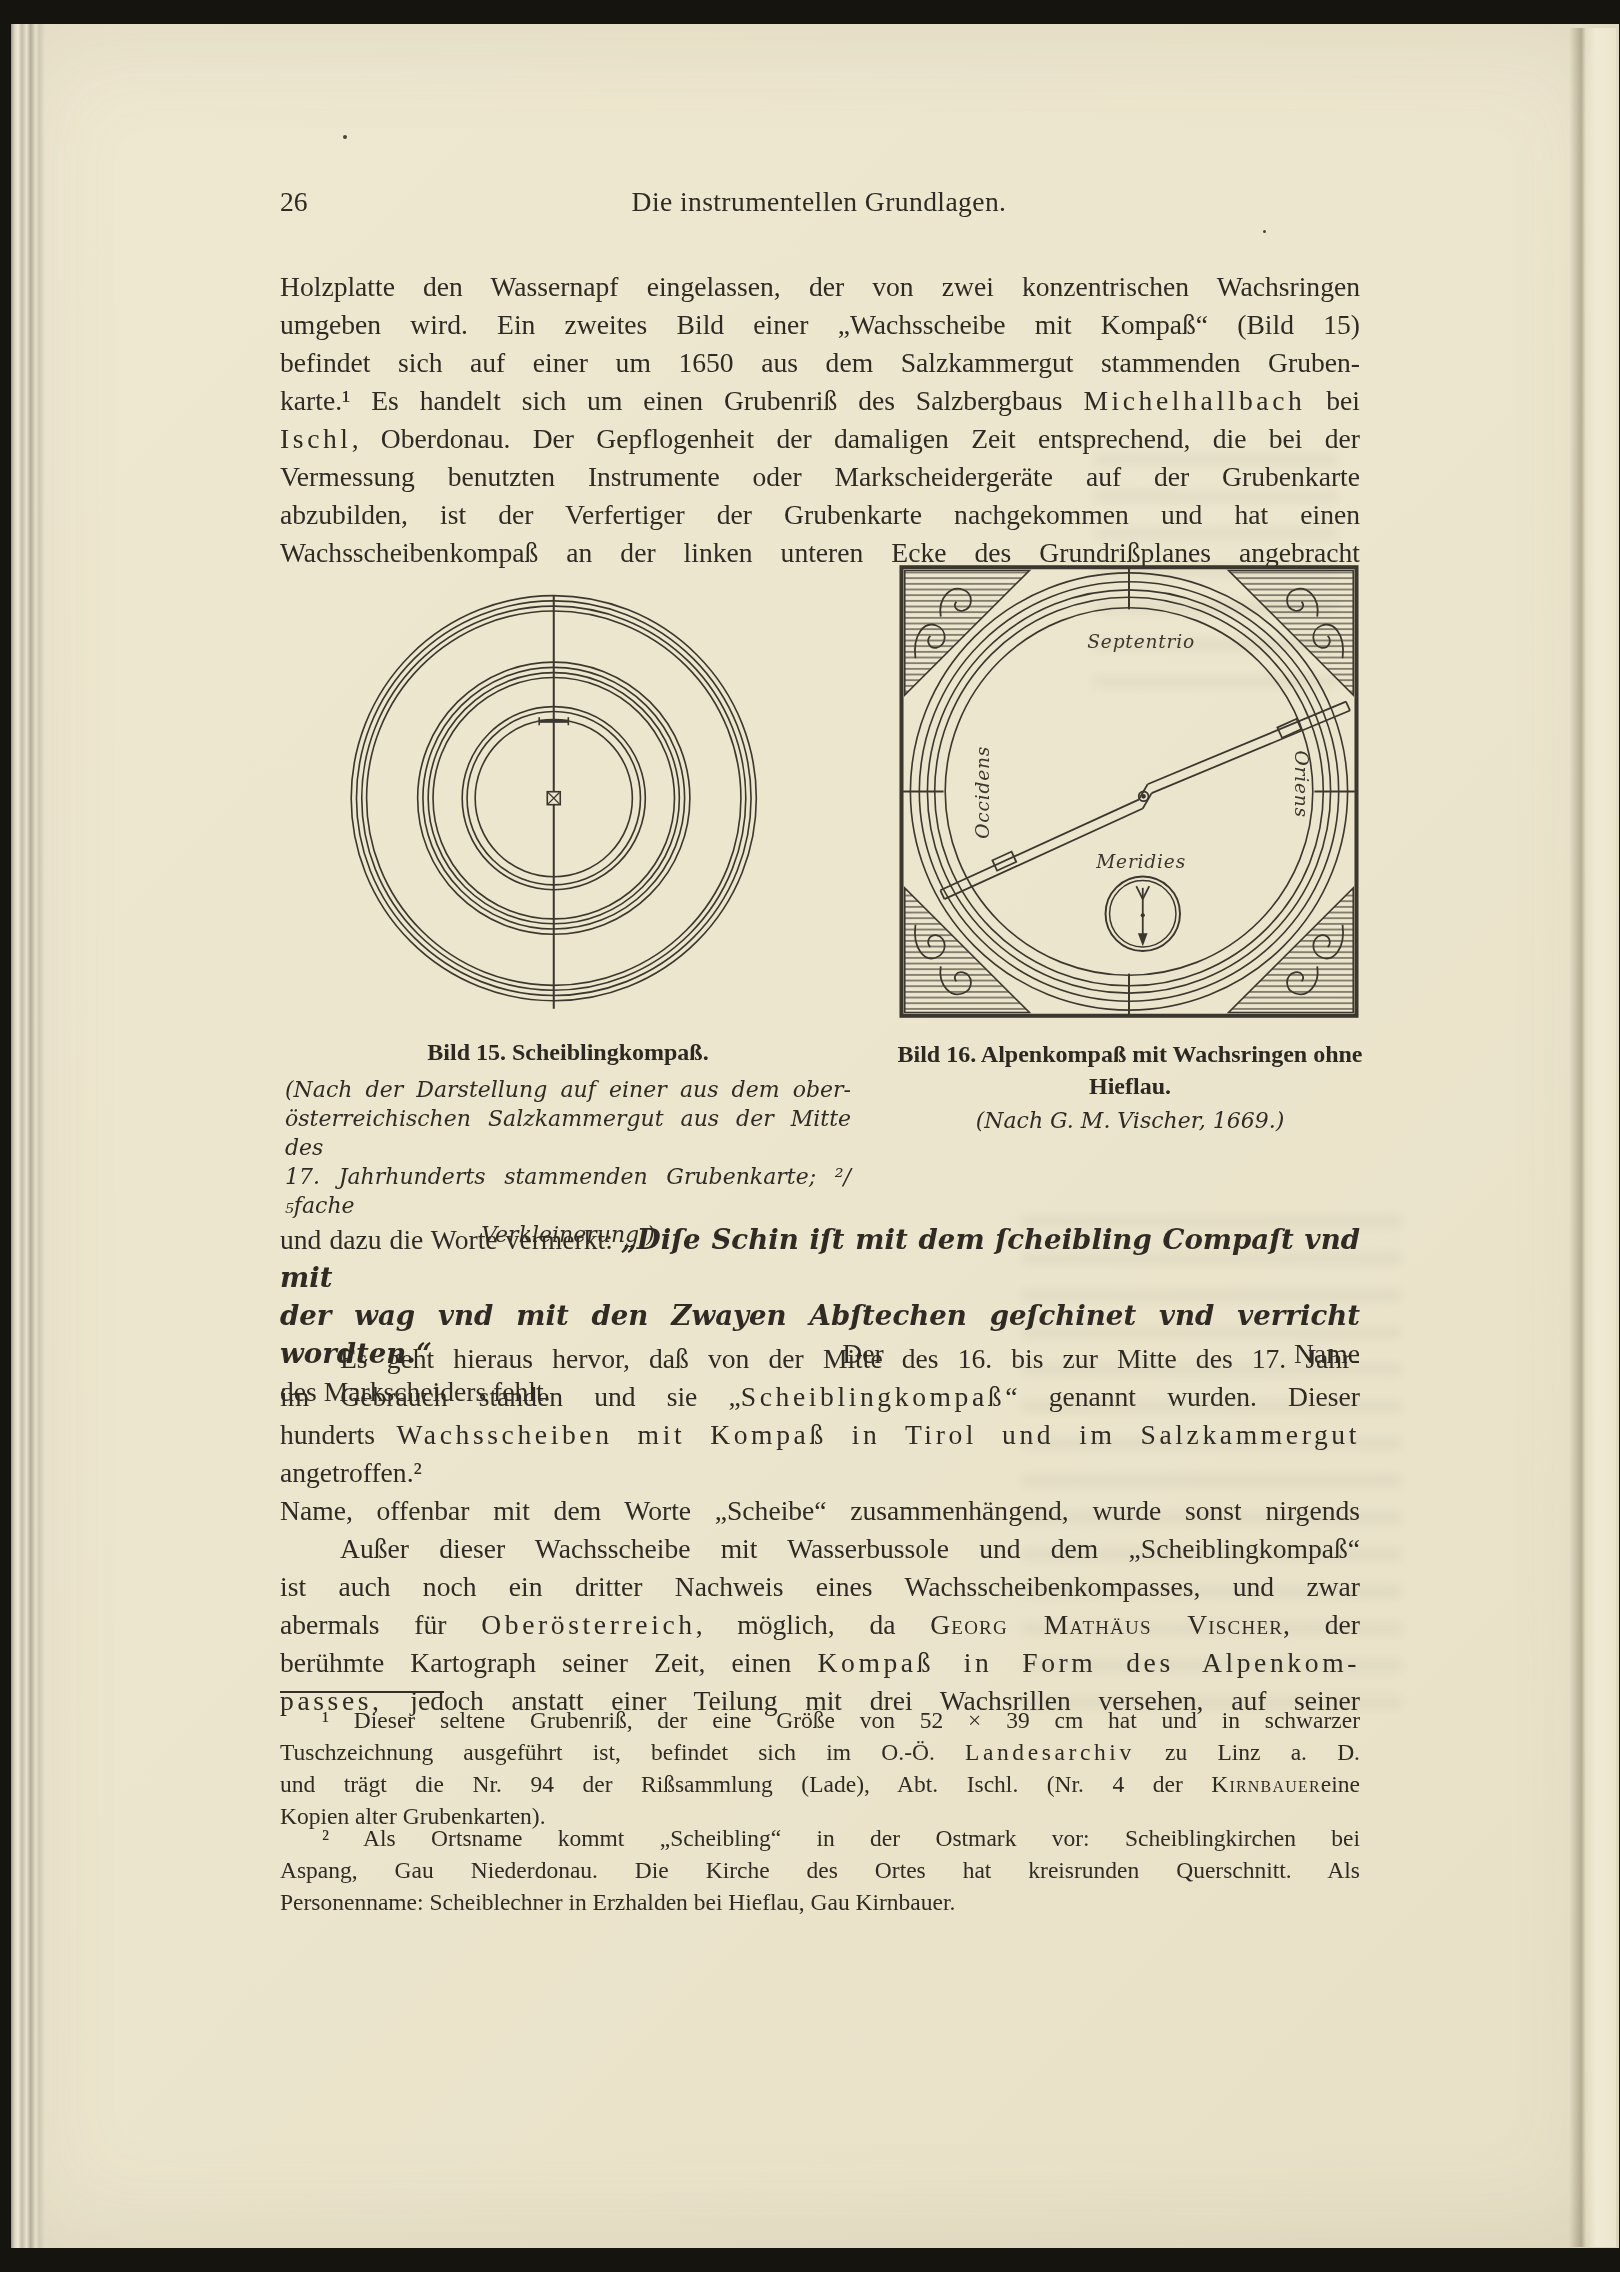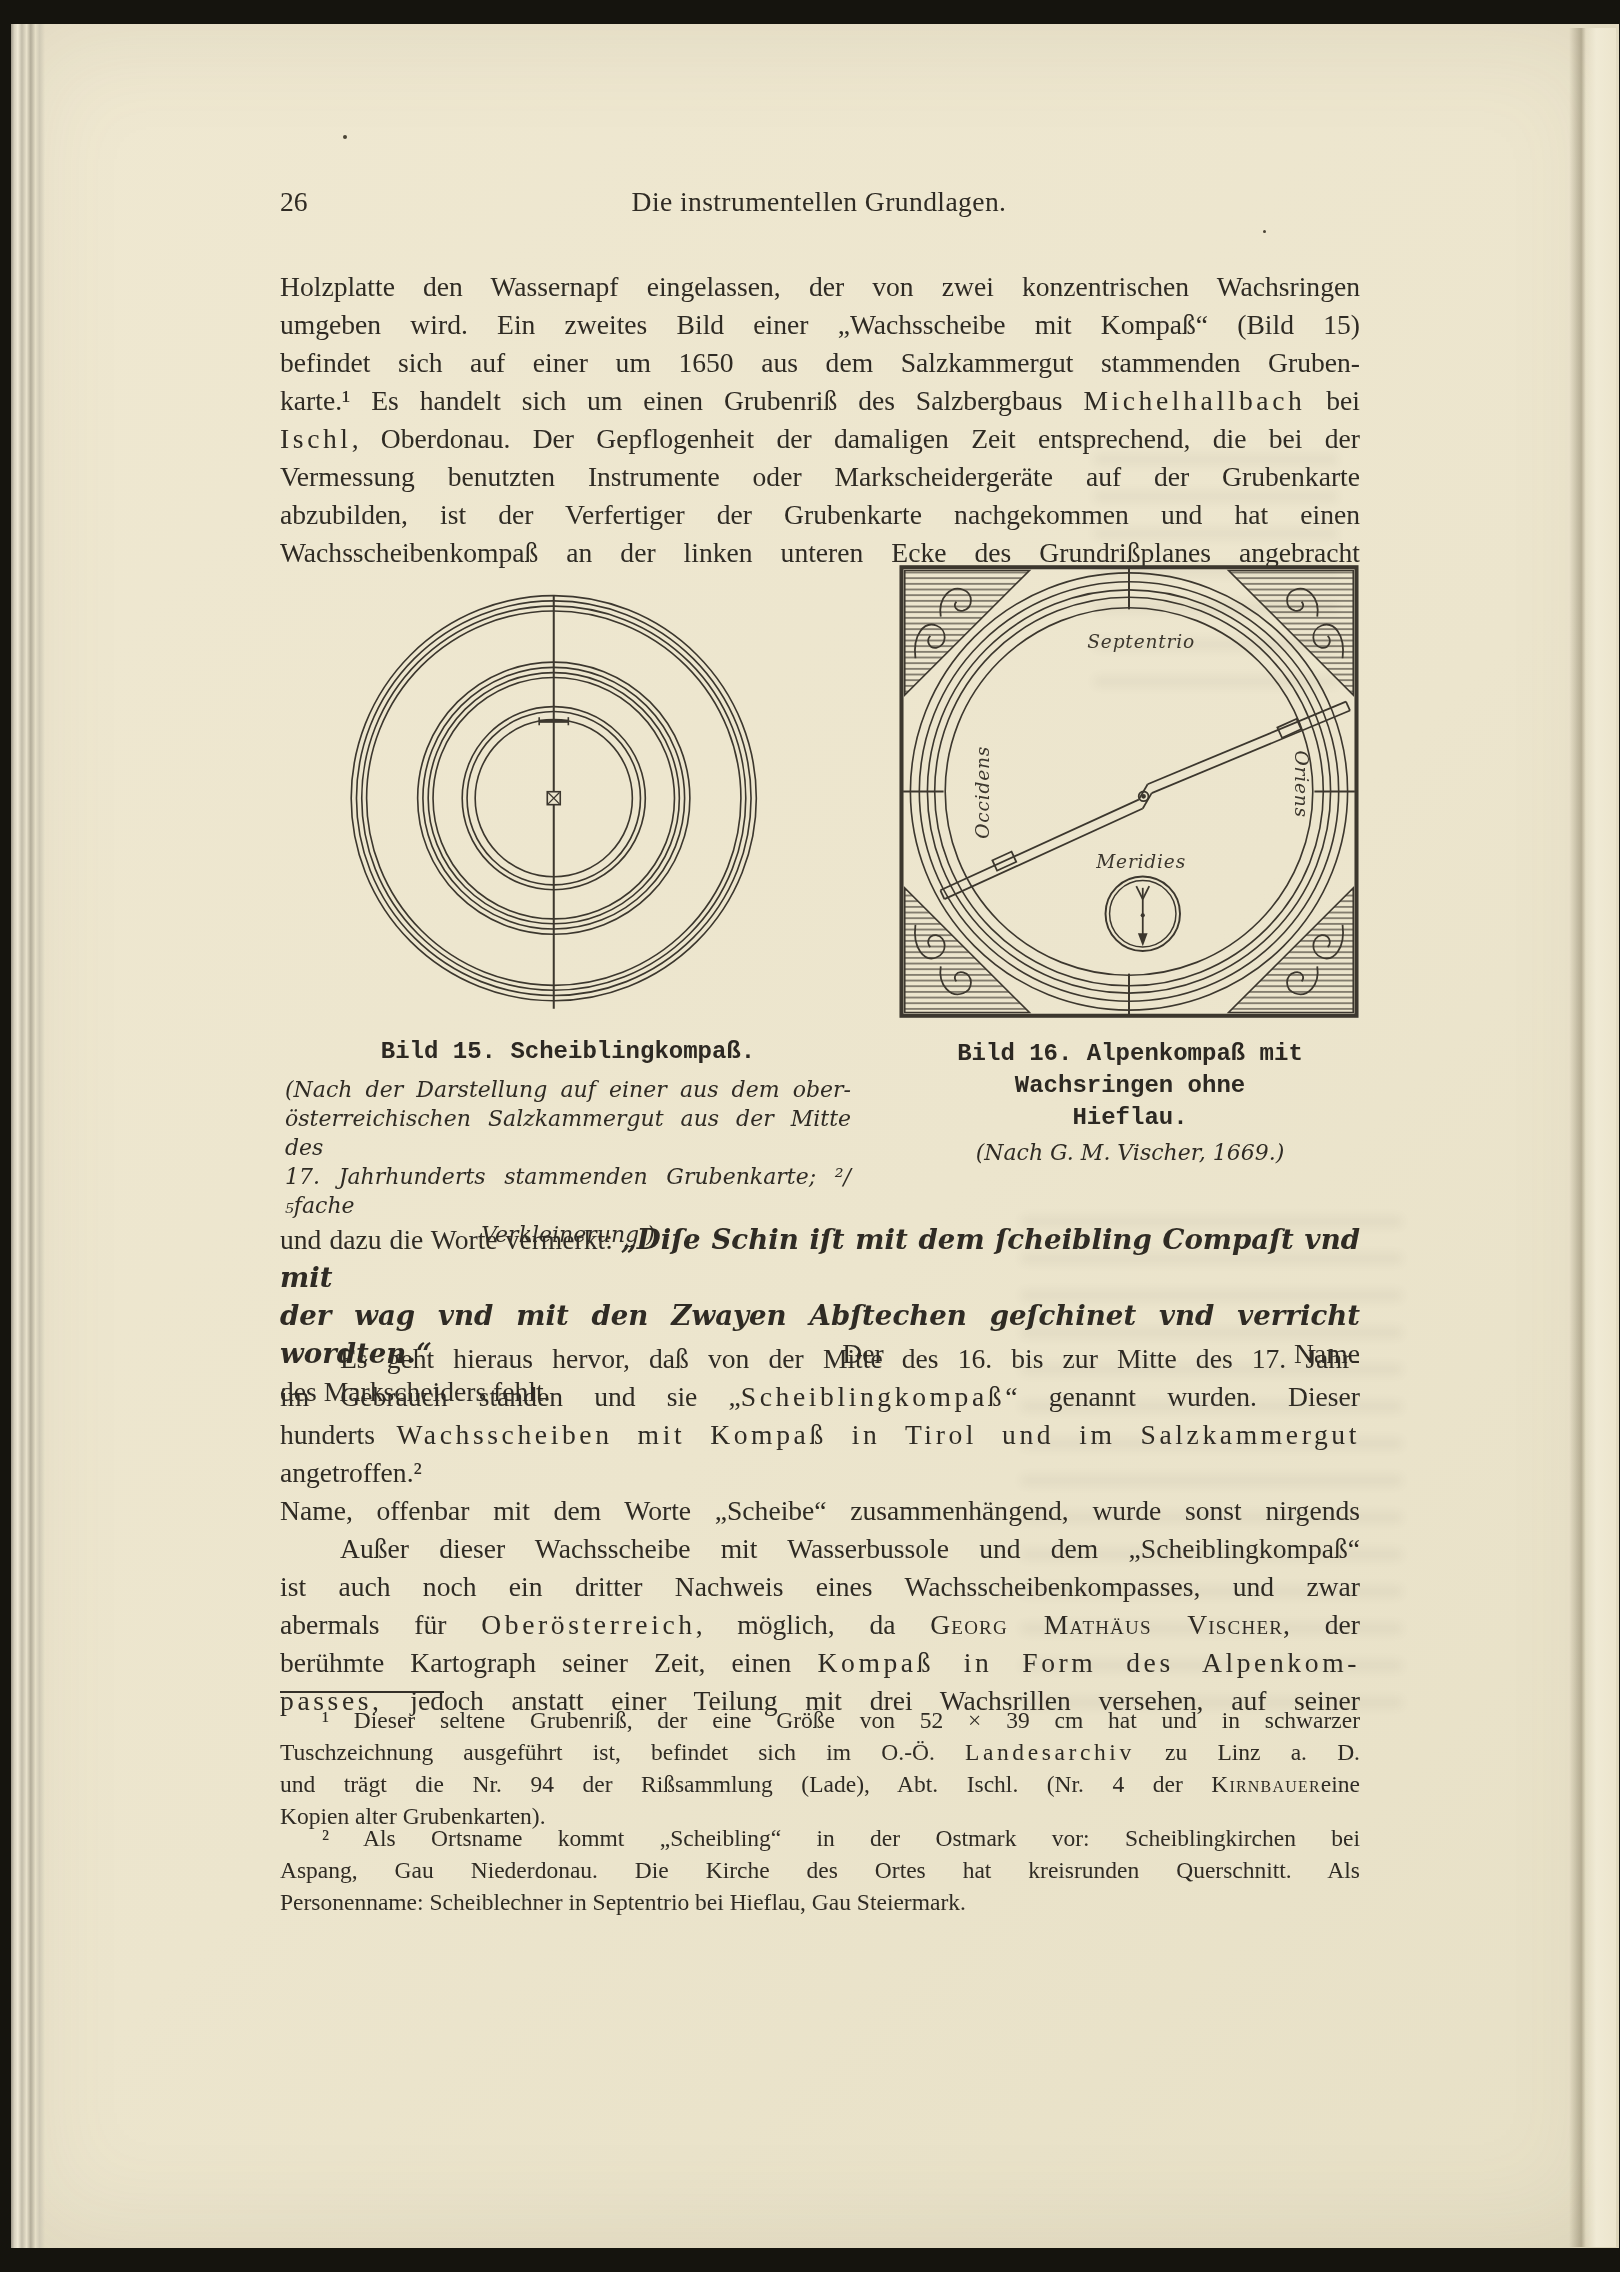--- a/index.html
+++ b/index.html
@@ -33,21 +33,21 @@
   .tline.indent{text-indent:60px;}
   .gsp{letter-spacing:3.6px;}
   .scaps{font-variant:small-caps;letter-spacing:1.2px;}
   .frak{font-family:"DejaVu Serif", serif;font-style:italic;font-weight:600;}
 
   .fnote{font-size:23.5px;line-height:32px;}
   .fnote .tline.indent{text-indent:42px;}
   .fnrule{position:absolute;left:280px;top:1691px;width:164px;height:0;border-top:2.4px solid #332f27;}
 
   .figure{position:absolute;}
-  .capt-title{font-family:Liberation Mono, monospace;font-weight:700;font-size:24px;line-height:32px;text-align:center;color:#2c2822;}
+  .capt-title{font-family:Liberation Serif, serif;font-weight:700;font-size:24px;line-height:32px;text-align:center;color:#2c2822;}
   .cap15{position:absolute;left:285px;top:1036px;width:566px;}
   .cap15 .caplines{margin-top:6.5px;font-family:"DejaVu Serif", serif;font-style:italic;font-size:22px;line-height:29px;}
   .cap15 .caplines .cline{text-align:justify;text-align-last:justify;}
   .cap15 .caplines .cline:last-child{text-align:center;text-align-last:center;}
   .cap16{position:absolute;left:886px;top:1038px;width:488px;}
   .cap16 .capsource{margin-top:5.7px;font-family:"DejaVu Serif", serif;font-style:italic;font-size:22px;text-align:center;}
 
   svg text{font-family:"DejaVu Serif", serif;font-style:italic;fill:#3c372e;}
 </style>
 </head>
@@ -215,15 +215,15 @@
 <div class="fnrule"></div>
 <div class="para fnote" style="top:1704px;">
     <div class="tline indent"><span>¹ Dieser seltene Grubenriß, der eine Größe von 52 × 39 cm hat und in schwarzer</span></div>
     <div class="tline"><span>Tuschzeichnung ausgeführt ist, befindet sich im O.-Ö. </span><span class="gsp">Landesarchiv</span><span> zu Linz a. D.</span></div>
     <div class="tline"><span>und trägt die Nr. 94 der Rißsammlung (Lade), Abt. Ischl. (Nr. 4 der </span><span class="scaps">Kirnbauer</span><span>eine</span></div>
     <div class="tline last"><span>Kopien alter Grubenkarten).</span></div>
   </div>
 <div class="para fnote" style="top:1822px;">
     <div class="tline indent"><span>² Als Ortsname kommt „Scheibling“ in der Ostmark vor:  Scheiblingkirchen bei</span></div>
     <div class="tline"><span>Aspang, Gau Niederdonau.  Die Kirche des Ortes hat kreisrunden Querschnitt.  Als</span></div>
-    <div class="tline last"><span>Personenname:  Scheiblechner in Septentrio bei Hieflau, Gau Steiermark.</span></div>
+    <div class="tline last"><span>Personenname:  Scheiblechner in Erzhalden bei Hieflau, Gau Kirnbauer.</span></div>
   </div>
 
 
 </body></html>

